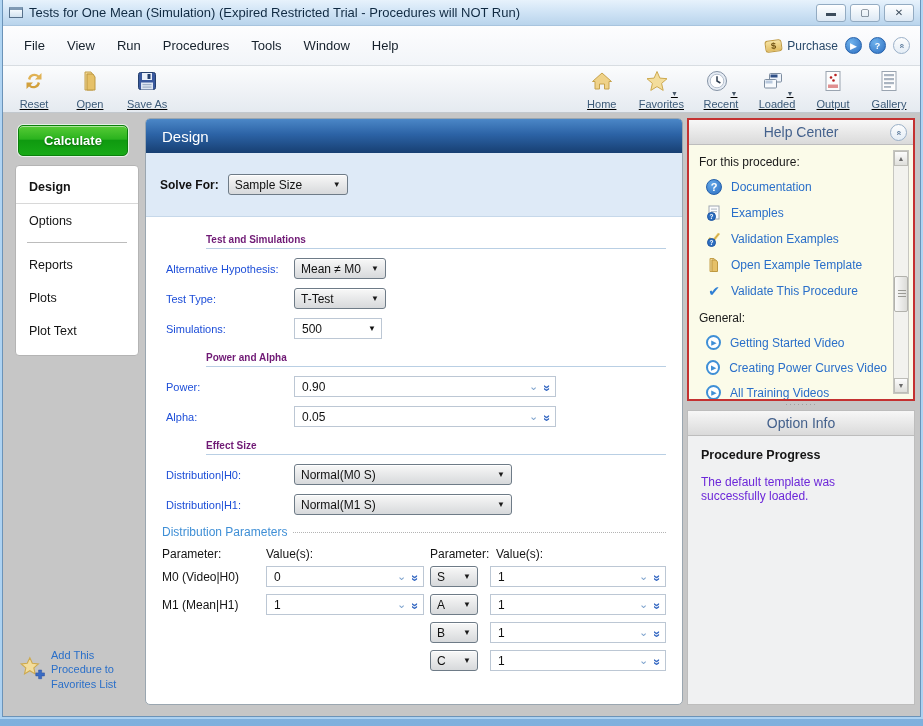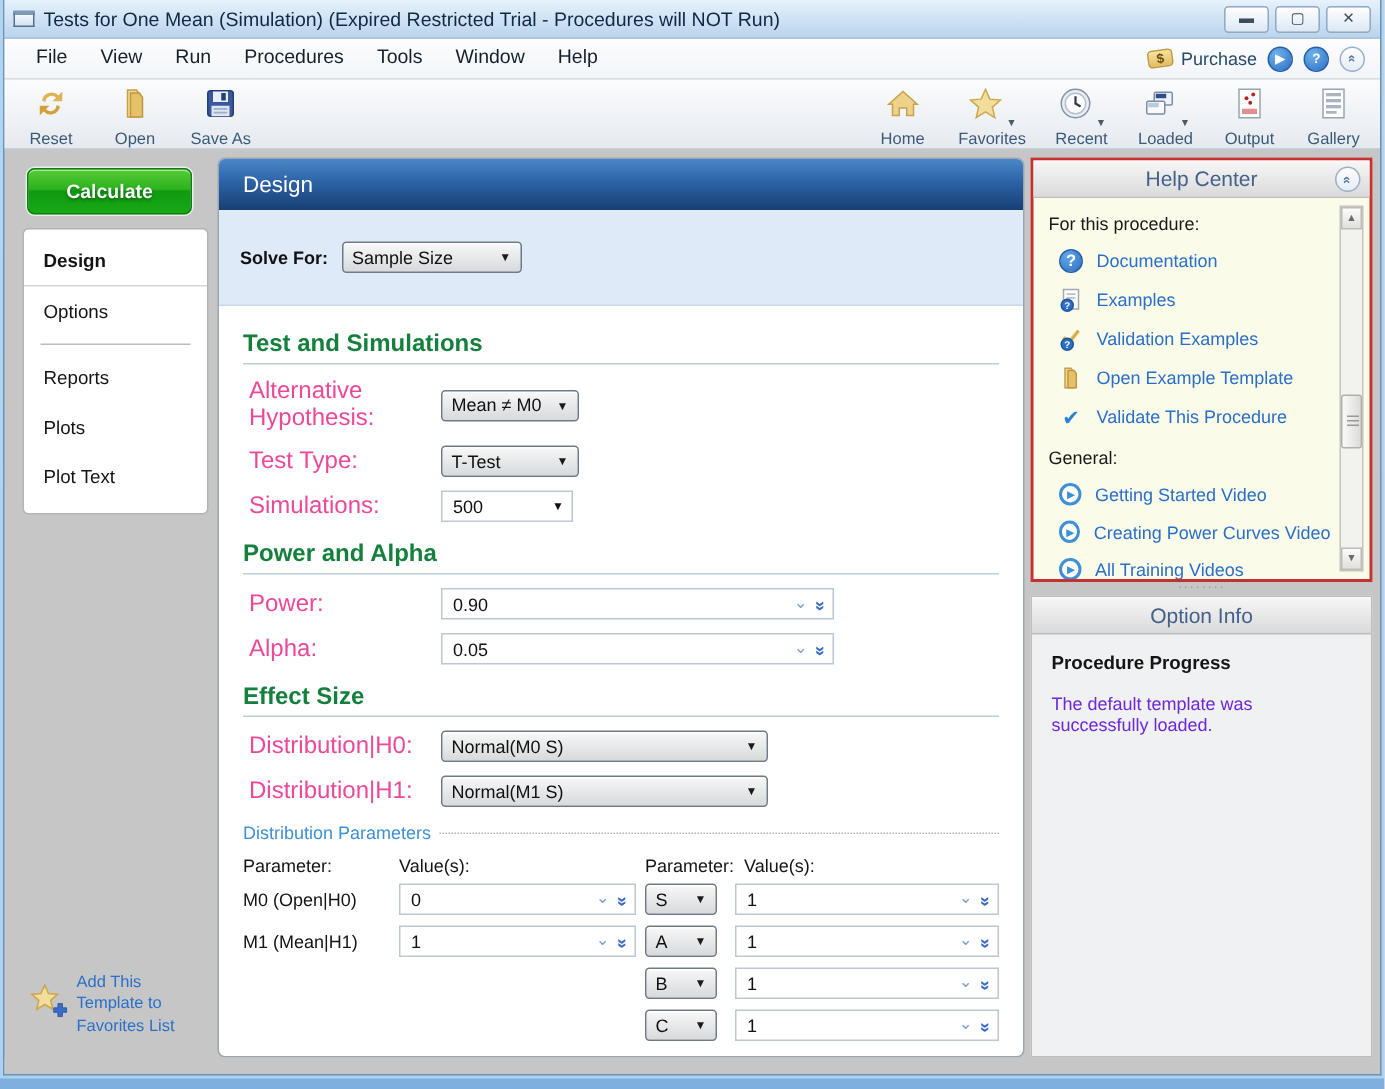--- a/index.html
+++ b/index.html
@@ -8,32 +8,32 @@
   .window { position:absolute; left:2px; top:0; width:919px; height:717px; background:#c6c6c6; border:1px solid #6b93b8; border-top:none; box-shadow:0 0 0 2px rgba(180,215,245,.85); display:flex; flex-direction:column; }
 
   
   .titlebar { height:26px; background:linear-gradient(180deg,#e7f2fc 0%,#cfe3f5 50%,#b9d4ec 100%); display:flex; align-items:center; padding:0 6px; border-bottom:1px solid #a8c4de; flex:none; }
   .win-glyph { width:14px; height:11px; border:1px solid #57718c; border-top:3px solid #7e99b4; background:linear-gradient(#f4f9fd,#d2e2f0); margin-right:6px; flex:none; }
   .title-text { font-size:13px; color:#102a42; white-space:nowrap; }
   .win-controls { margin-left:auto; display:flex; gap:4px; }
   .win-btn { width:30px; height:18px; border:1px solid #93abc2; border-radius:3px; background:linear-gradient(#ffffff,#dce8f4); color:#3c4c5c; font-size:10px; display:flex; align-items:center; justify-content:center; cursor:default; }
 
   
-  .menubar { height:27px; background:linear-gradient(#fdfdfe,#f2f5f9); border-bottom:1px solid #d8dde2; display:flex; padding:0 10px; flex:none; }
+  .menubar { height:40px; background:linear-gradient(#fdfdfe,#f2f5f9); border-bottom:1px solid #d8dde2; display:flex; align-items:center; padding:0 10px; flex:none; }
   .menu-item { font-size:13px; color:#16212c; padding:4px 11px; }
   .menubar-right { margin-left:auto; display:flex; align-items:center; gap:7px; }
   .coin { width:17px; height:12px; background:linear-gradient(#f6e2a0,#e2bd62); border:1px solid #c09a40; border-radius:3px; color:#6d4f10; font-size:9px; font-weight:bold; display:flex; align-items:center; justify-content:center; transform:rotate(-8deg); }
   .purchase-label { font-size:12px; color:#2a4a6a; }
   .circle-btn { width:17px; height:17px; border-radius:50%; display:flex; align-items:center; justify-content:center; font-size:9px; }
   .cb-blue { background:radial-gradient(circle at 35% 30%,#6fb2ec,#2d6fc2); color:#fff; border:1px solid #2460aa; }
   .cb-light { background:linear-gradient(#fdfdfd,#e4edf6); color:#5b7a9c; border:1px solid #9ab0c8; }
   .rot-up { display:inline-block; transform:rotate(90deg); font-weight:bold; }
 
   
-  .toolbar { height:47px; background:linear-gradient(#fbfcfd,#e5eaf0); border-bottom:1px solid #c2c8ce; display:flex; align-items:flex-end; padding:3px 10px 0 12px; flex:none; }
+  .toolbar { height:47px; background:linear-gradient(#fbfcfd,#e5eaf0); border-bottom:1px solid #c2c8ce; display:flex; align-items:flex-start; padding:3px 10px 0 12px; flex:none;text-decoration:underline; }
   .tool-btn { display:flex; flex-direction:column; align-items:center; margin-right:18px; min-width:38px; }
   .tool-btn svg { width:24px; height:24px; }
   .tool-label { font-size:11px; color:#3c5a78; margin-top:1px; white-space:nowrap; }
   .tool-iconwrap { display:flex; align-items:center; }
   .dd-arrow-sm { font-size:7px; color:#4a5a6a; margin-left:2px; align-self:flex-end; }
   .toolbar-spacer { flex:1; }
 
   
   .content { flex:1; display:flex; padding:5px 4px 0 6px; gap:4px; overflow:hidden; }
 
@@ -46,23 +46,23 @@
   .tab-divider { border:none; border-top:1px solid #bcbcbc; margin:5px 11px; }
   .fav-link { position:absolute; left:10px; bottom:14px; display:flex; align-items:center; gap:6px; cursor:pointer; }
   .fav-text { font-size:11px; color:#2a6fc9; line-height:1.3; }
 
   
   .main-panel { width:538px; flex:none; background:#fff; border:1px solid #9aa6b0; border-radius:5px; overflow:hidden; display:flex; flex-direction:column; }
   .panel-header { height:34px; background:linear-gradient(180deg,#4b87c7 0%,#2c63a6 45%,#173f72 100%); color:#fff; font-size:15px; display:flex; align-items:center; padding-left:16px; flex:none; }
   .solve-row { background:#deeaf7; border-bottom:1px solid #c6d8ea; padding:21px 14px; display:flex; align-items:center; flex:none; }
   .solve-label { font-size:12px; font-weight:bold; color:#111; margin-right:9px; }
   .panel-body { flex:1; padding:4px 16px 0; overflow:hidden; }
-  .section-title { color:#15803d; font-weight:bold; font-size:16px; border-bottom:1px solid #b9cfe4; padding-bottom:3px; margin-top:13px; }
+  .section-title { color:#701a75; font-weight:bold; font-size:10px; border-bottom:1px solid #b9cfe4; padding-bottom:3px; margin-top:13px;margin-left:44px; }
   .frow { display:flex; align-items:center; margin:9px 0 9px 4px; }
-  .flabel { width:128px; font-size:16px; color:#ec4899; flex:none; }
+  .flabel { width:128px; font-size:11px; color:#1d4ed8; flex:none; }
   .dd { display:inline-flex; align-items:center; justify-content:space-between; border:1px solid #6e7b87; border-radius:3px; background:linear-gradient(#f8f8f8,#d7d9db); height:21px; padding:0 6px; font-size:12px; color:#111; box-shadow:inset 0 1px 0 #fff; cursor:default; }
   .dd .arr { font-size:8px; color:#1a1a1a; margin-left:8px; }
   .combo { display:flex; align-items:center; border:1px solid #bcc7d4; background:#fff; height:21px; padding:0 5px 0 7px; font-size:12px; color:#111; }
   .combo .val { flex:1; }
   .schev { color:#7aa0cc; font-size:11px; line-height:1; margin-right:7px; }
   .dchev { color:#3a6cc4; font-weight:bold; font-size:12px; letter-spacing:-2px; display:inline-block; transform:rotate(90deg); line-height:1; }
   .subsec { color:#3f8fd6; font-size:12px; margin-top:10px; display:flex; align-items:center; gap:6px; }
   .subsec::after { content:""; flex:1; border-bottom:1px dotted #b4b4b4; }
   .dp-wrap { display:flex; margin-top:8px; }
   .dp-left { width:268px; flex:none; }
@@ -235,21 +235,21 @@
           <div class="tab-item">Plots</div>
           <div class="tab-item">Plot Text</div>
         </div>
         <div class="fav-link">
           <span><svg viewBox="0 0 24 24" width="26" height="26">
                 <path d="M10 2.5l2.3 5.2 5.6.5-4.2 3.7 1.2 5.5L10 14.5l-4.9 2.9 1.2-5.5L2 8.2l5.6-.5z" fill="#f3dd9c" stroke="#cda94e"></path>
                 <path d="M15.5 16.5h2.6v-2.6h2.8v2.6h2.6v2.8h-2.6v2.6h-2.8v-2.6h-2.6z" fill="#3a6cc4" stroke="#2a50a0" stroke-width=".5"></path>
               </svg></span>
           <span class="fav-text">
             <span>Add This</span><br>
-            <span>Template to</span><br>
+            <span>Procedure to</span><br>
             <span>Favorites List</span>
           </span>
         </div>
       </div>
 
       <div class="main-panel">
         <div class="panel-header">Design</div>
 
         <div class="solve-row">
           <span class="solve-label">Solve For:</span>
@@ -322,21 +322,21 @@
               <span>Distribution Parameters</span>
             </div>
 
           <div class="dp-wrap">
             <div class="dp-left">
               <div class="dp-head">
                 <span style="width:104px">Parameter:</span>
                 <span>Value(s):</span>
               </div>
               <div class="dp-row">
-                <span class="dp-param-label">M0 (Open|H0)</span>
+                <span class="dp-param-label">M0 (Video|H0)</span>
                 <span class="combo" style="width:158px">
                   <span class="val">0</span>
                   <span class="schev">⌄</span>
                   <span class="dchev">»</span>
                 </span>
               </div>
               <div class="dp-row">
                 <span class="dp-param-label">M1 (Mean|H1)</span>
                 <span class="combo" style="width:158px">
                   <span class="val">1</span>

